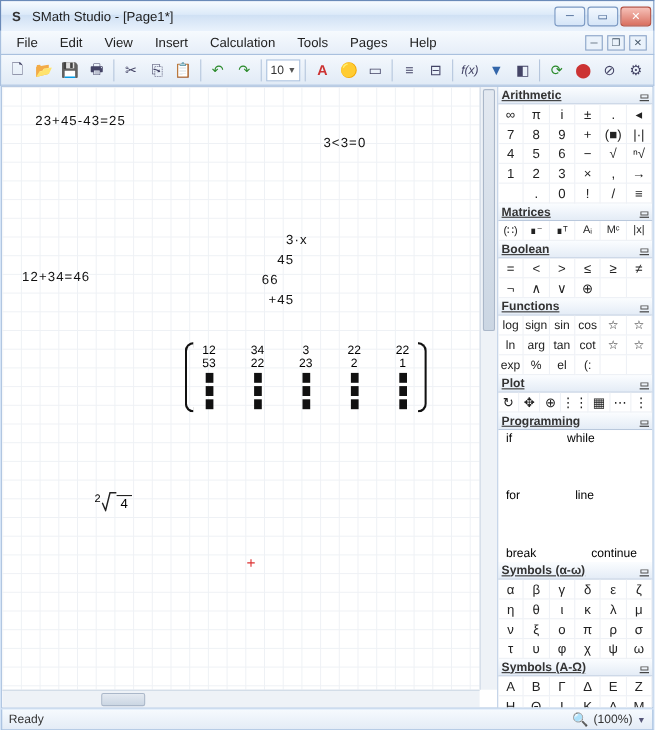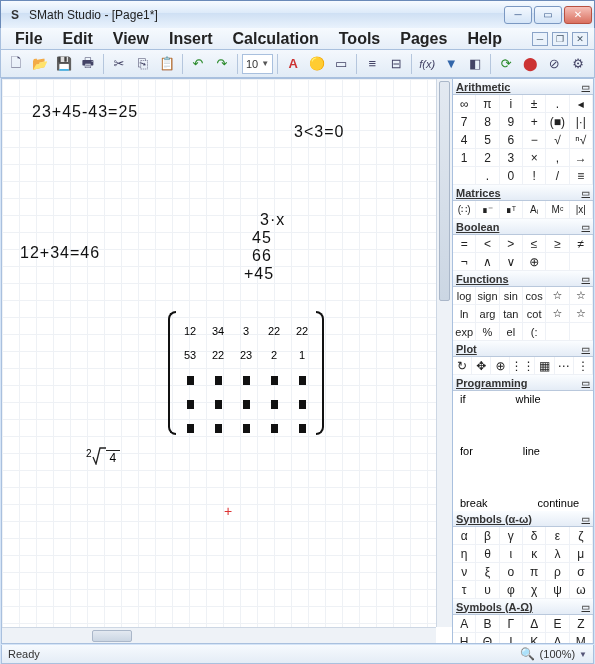--- a/index.html
+++ b/index.html
@@ -7,51 +7,51 @@
 
 
 .titlebar { height: 28px; background: linear-gradient(#f7fbff,#dceaf9 45%,#cfe0f4 46%,#e9f2fc); border: 1px solid #6a8ab8; border-bottom: none; display: flex; align-items: center; padding: 0 2px 0 6px; }
 .titlebar .app-icon { width: 16px; height: 16px; margin-right: 6px; display:flex;align-items:center;justify-content:center;font-size:12px;color:#333;font-weight:bold;}
 .titlebar .title { font-size: 12px; color:#222; flex:1; }
 .winbtns { display:flex; gap:2px; }
 .winbtn { width:28px;height:18px;border:1px solid #7a98c2;border-radius:3px;background:linear-gradient(#f3f8fe,#d5e5f7);display:flex;align-items:center;justify-content:center;font-size:10px;color:#3a5a8a;}
 .winbtn.cl{background:linear-gradient(#f6c0b8,#d97060);color:#fff;border-color:#b85040;}
 
 .menubar { height: 22px; background: linear-gradient(#f6fafe,#e6eef8); border:1px solid #a9c0de; border-top:none; display:flex; align-items:center; padding:0 6px; gap:4px;}
-.menubar span { font-size:16px; color:#222; padding:2px 8px;font-weight:bold; }
+.menubar span { font-size:12px; color:#222; padding:2px 8px; }
 .mdi { margin-left:auto; display:flex; gap:4px; }
 .mdi .mb{ width:16px;height:14px;border:1px solid #8aa3c7;background:#eaf2fb;font-size:9px;display:flex;align-items:center;justify-content:center;color:#456;}
 
 .toolbar { height: 28px; background: linear-gradient(#f4f8fd,#e1ebf6); border:1px solid #a9c0de; border-top:none; display:flex; align-items:center; padding:0 4px; gap:2px;}
 .tb { width:22px;height:22px;display:flex;align-items:center;justify-content:center;font-size:13px;color:#446; border-radius:2px;}
 .sep { width:1px;height:20px;background:#b5c6dd;margin:0 2px;}
 .fontsize{ display:flex;align-items:center;border:1px solid #a9c0de;background:#fff;height:20px;padding:0 3px;font-size:11px;color:#333;}
 .fontsize .dd{font-size:8px;margin-left:3px;color:#555;}
 
 .client { position:absolute; top:78px; left:1px; right:1px; bottom:20px; border:1px solid #a9c0de; background:#fff; display:flex;}
 .canvas-wrap { flex:1; position:relative; overflow:hidden; background:#fff;}
 .canvas { position:absolute; inset:0 16px 16px 0;
   background-image: linear-gradient(#eef1f5 1px, transparent 1px), linear-gradient(90deg,#eef1f5 1px, transparent 1px);
   background-size: 17px 17px; }
 .vscroll{position:absolute;top:0;right:0;bottom:16px;width:16px;background:#eef2f7;border-left:1px solid #cdd7e4;}
 .vscroll .thumb{position:absolute;top:2px;left:2px;right:2px;height:220px;background:linear-gradient(#e3e9f1,#cbd6e3);border:1px solid #aab7c9;border-radius:2px;}
 .hscroll{position:absolute;left:0;right:16px;bottom:0;height:16px;background:#eef2f7;border-top:1px solid #cdd7e4;}
 .hscroll .thumb{position:absolute;top:2px;left:90px;height:12px;width:40px;background:linear-gradient(#e3e9f1,#cbd6e3);border:1px solid #aab7c9;border-radius:2px;}
 
-.expr { position:absolute; font-size:16px; color:#111; white-space:pre; letter-spacing:1px;text-align:center;}
+.expr { position:absolute; font-size:12px; color:#111; white-space:pre; letter-spacing:1px;text-align:center;}
 .boxed{ border:1px solid #d33; padding:2px 5px;}
 .ph{ display:inline-block;width:7px;height:9px;background:#111;vertical-align:middle;margin:0 1px;}
 .cross{ position:absolute;color:#d33;font-size:14px;}
 
 
 .matrix{position:absolute;display:flex;align-items:stretch;}
 .paren{width:8px;border:2px solid #111;border-right:none;border-radius:12px 0 0 12px;}
 .paren.r{border:2px solid #111;border-left:none;border-radius:0 12px 12px 0;}
 .mbody{padding:2px 4px;}
-.mrow{display:flex;gap:8px;margin-top:12px;}
+.mrow{display:flex;gap:24px;}
 .mcell{width:20px;text-align:center;font-size:11px;}
 
 
 .sqrt{position:absolute;display:flex;align-items:flex-end;}
 .sqrt .deg{font-size:10px;transform:translateY(-6px);}
 .sqrt svg{width:14px;height:18px;}
 .sqrt .arg{border-top:1px solid #222;padding:0 4px;font-size:12px;}
 
 
 .panels{width:141px;border-left:1px solid #a9c0de;background:#f4f7fb;overflow:hidden;font-size:11px;}
@@ -134,21 +134,21 @@
 </div>
 
 <div class="client">
   <div class="canvas-wrap">
     <div class="canvas">
       <div class="expr" style="top:24px;left:30px">23+45-43=25</div>
       <div class="expr" style="top:44px;left:292px">3&lt;3=0</div>
       <div class="expr" style="top:165px;left:18px">12+34=46</div>
       <div class="expr" style="top:132px;left:258px">3·x</div>
       <div class="expr" style="top:150px;left:250px">45</div>
-      <div class="expr" style="top:168px;left:250px">66</div>
+      <div class="expr" style="top:168px;left:236px">66</div>
       <div class="expr" style="top:186px;left:242px">+45</div>
 
       <div class="matrix" style="top:232px;left:166px">
         <div class="paren"></div>
         <div class="mbody" id="mbody">
             <div class="mrow">
               <div class="mcell">12</div>
               <div class="mcell">34</div>
               <div class="mcell">3</div>
               <div class="mcell">22</div>

